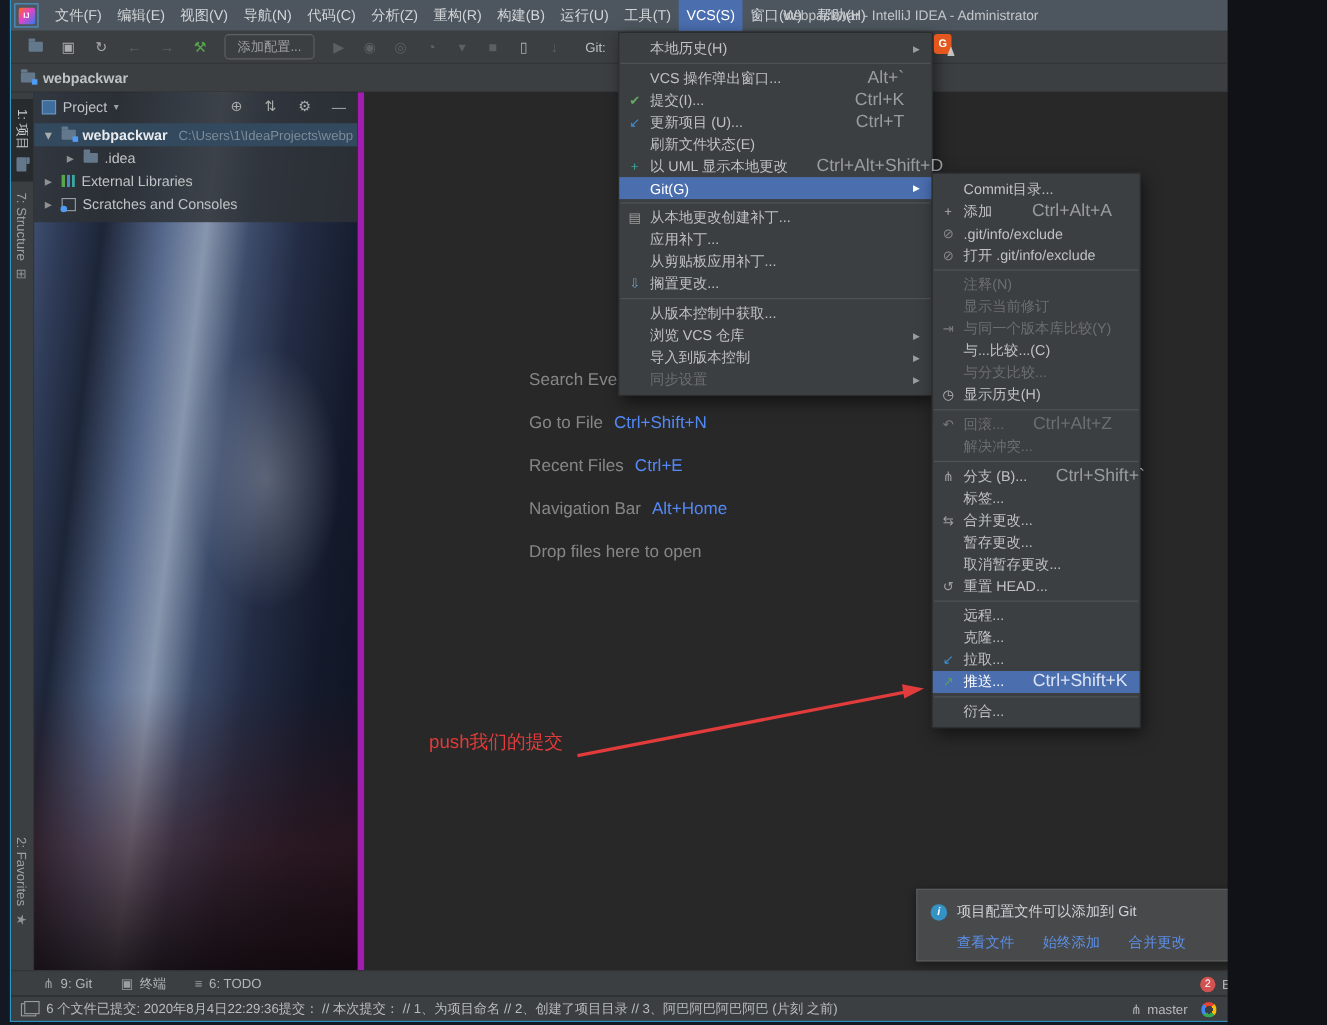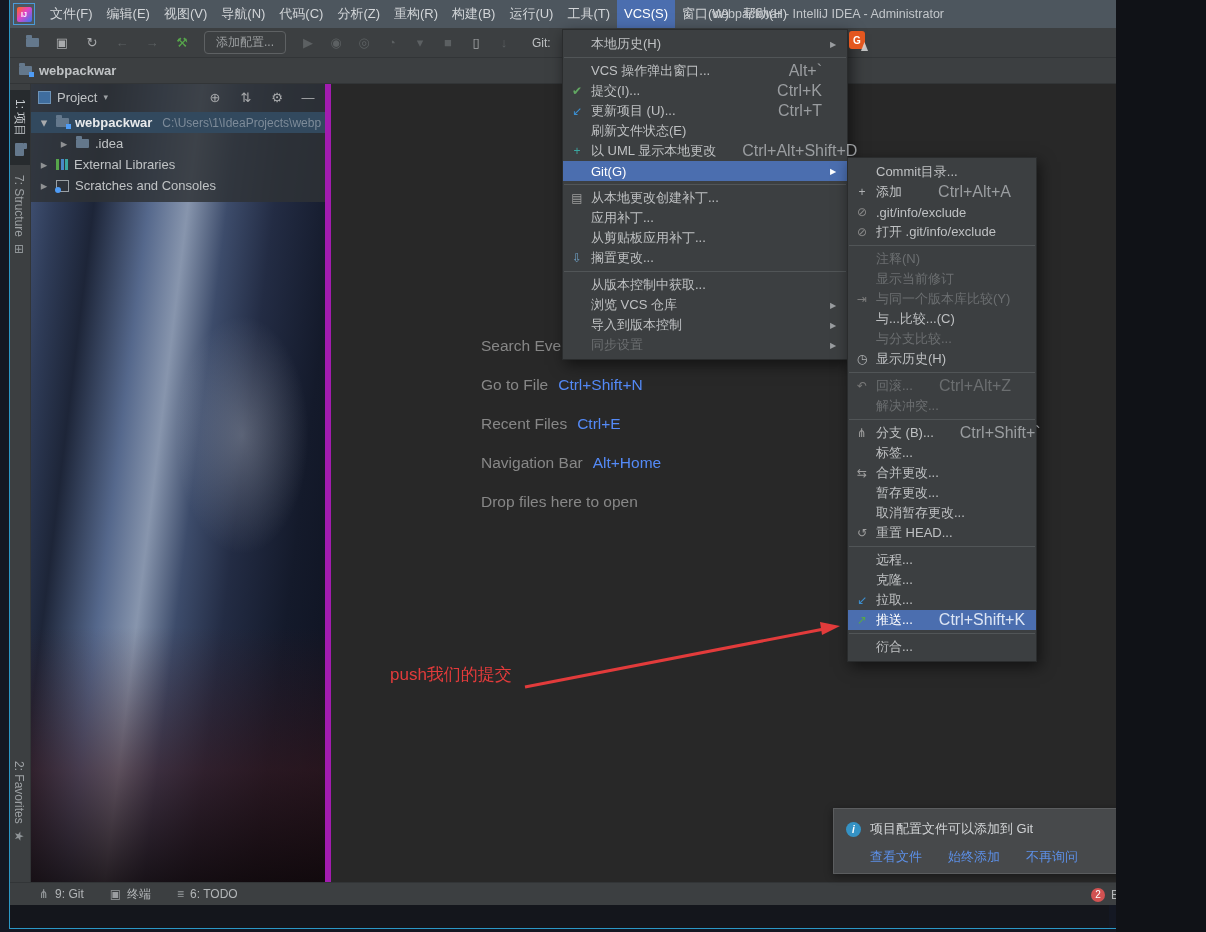--- a/index.html
+++ b/index.html
@@ -593,21 +593,21 @@
   </svg>
 
   <div class="notification">
     <div class="ntf-row1">
       <span class="info-ic">i</span>
       <span>项目配置文件可以添加到 Git</span>
     </div>
     <div class="ntf-actions">
         <span class="ntf-link"><span>查看文件</span></span>
         <span class="ntf-link"><span>始终添加</span></span>
-        <span class="ntf-link"><span>不再询问</span></span>
+        <span class="ntf-link"><span>合并更改</span></span>
       </div>
   </div>
 
   <div class="bottom-bar">
     <span style="display:flex;gap:26px;">
         <div class="tool-tab">
     <span class="tt-ic">⋔</span>
     <span class="tt-label">9: Git</span>
   </div>
         <div class="tool-tab">
@@ -618,15 +618,27 @@
     <span class="tt-ic">≡</span>
     <span class="tt-label">6: TODO</span>
   </div>
       </span>
     <div class="event-log">
       <span class="badge">2</span>
       <span>Event Log</span>
     </div>
   </div>
 
+  <div class="statusbar">
+    <span class="sb-ic"></span>
+    <span class="sb-msg">6 个文件已提交: 2020年8月4日22:29:36提交： // 本次提交： // 1、为项目命名 // 2、创建了项目目录 // 3、阿巴阿巴阿巴阿巴 (片刻 之前)</span>
+    <span class="sb-right">
+      <span style="display:flex;align-items:center;gap:5px;">
+        <span class="branch-ic"></span>
+        <span>master</span>
+      </span>
+      <span class="g-icon"></span>
+      <span class="mem-pill">370/976M</span>
+    </span>
+  </div>
 
   <div class="ide-frame"></div>
 </div>
 
 </body></html>

